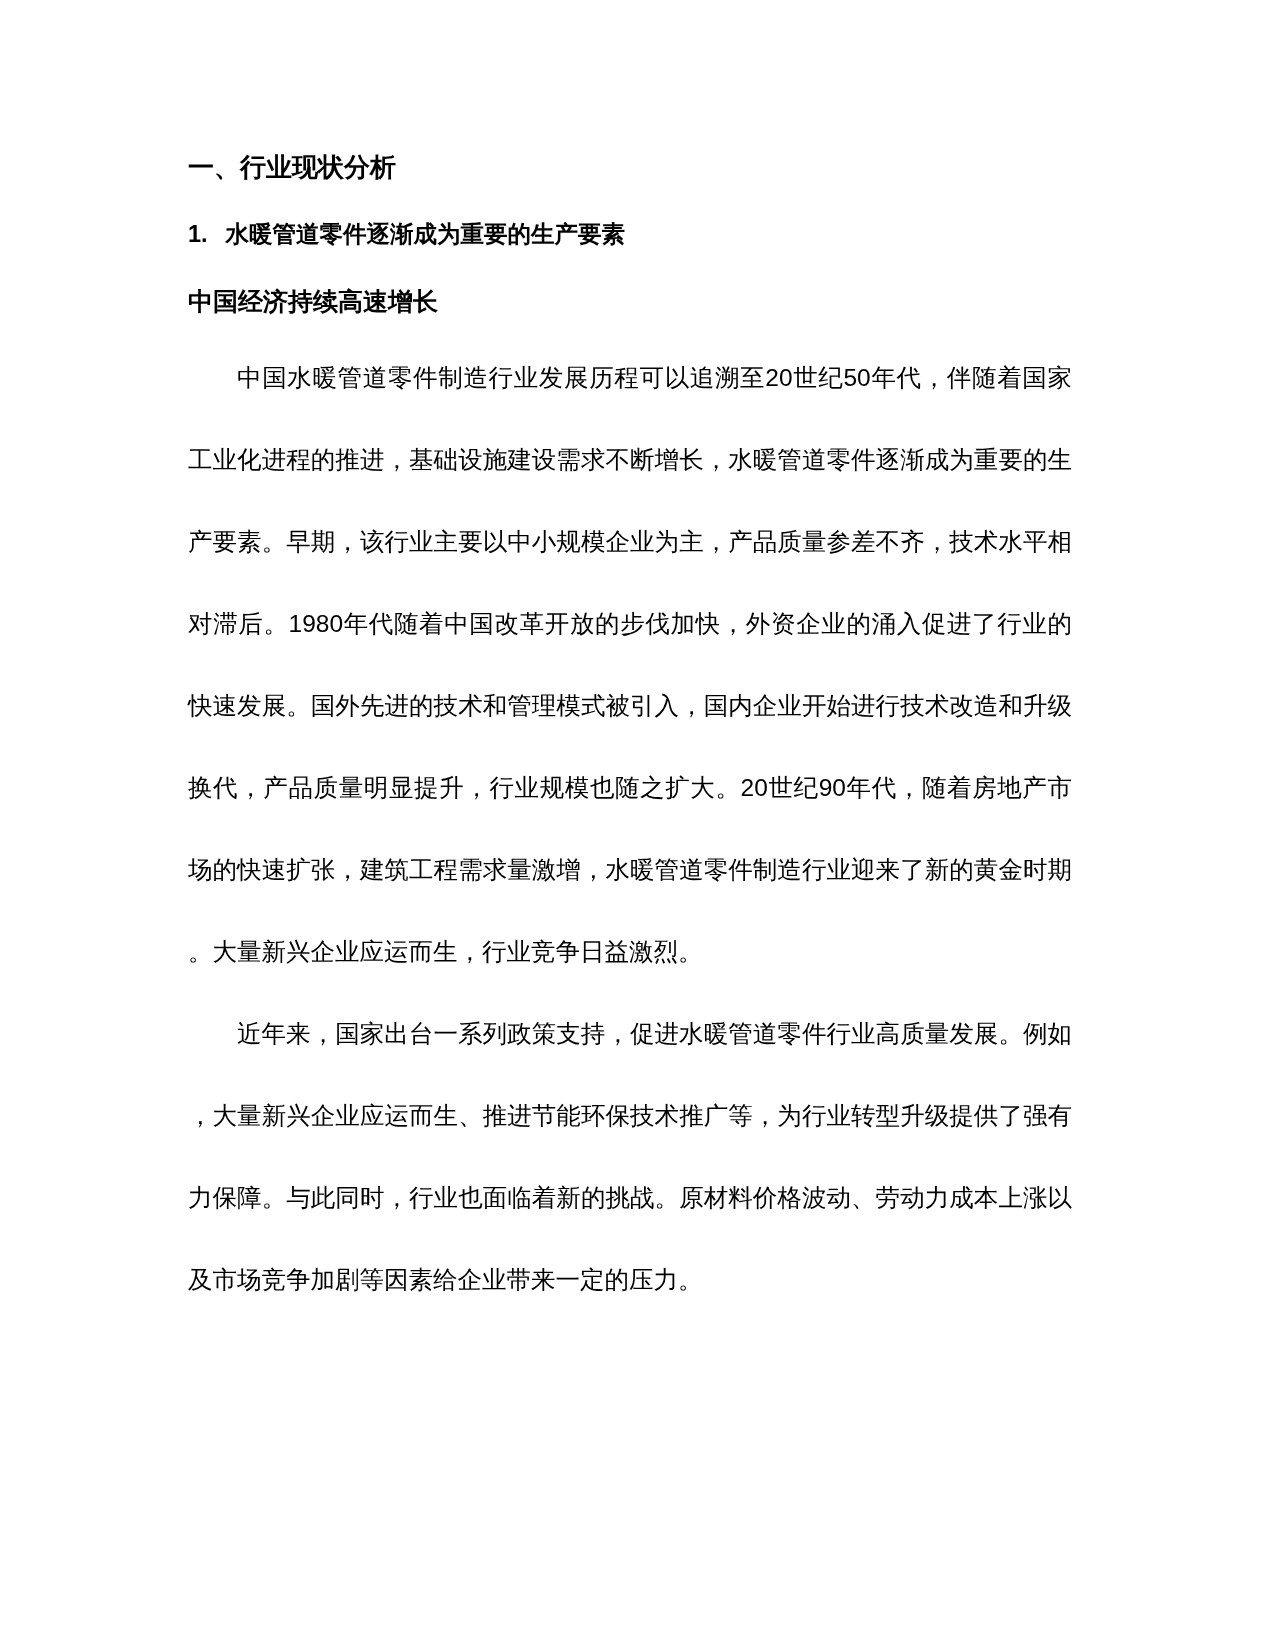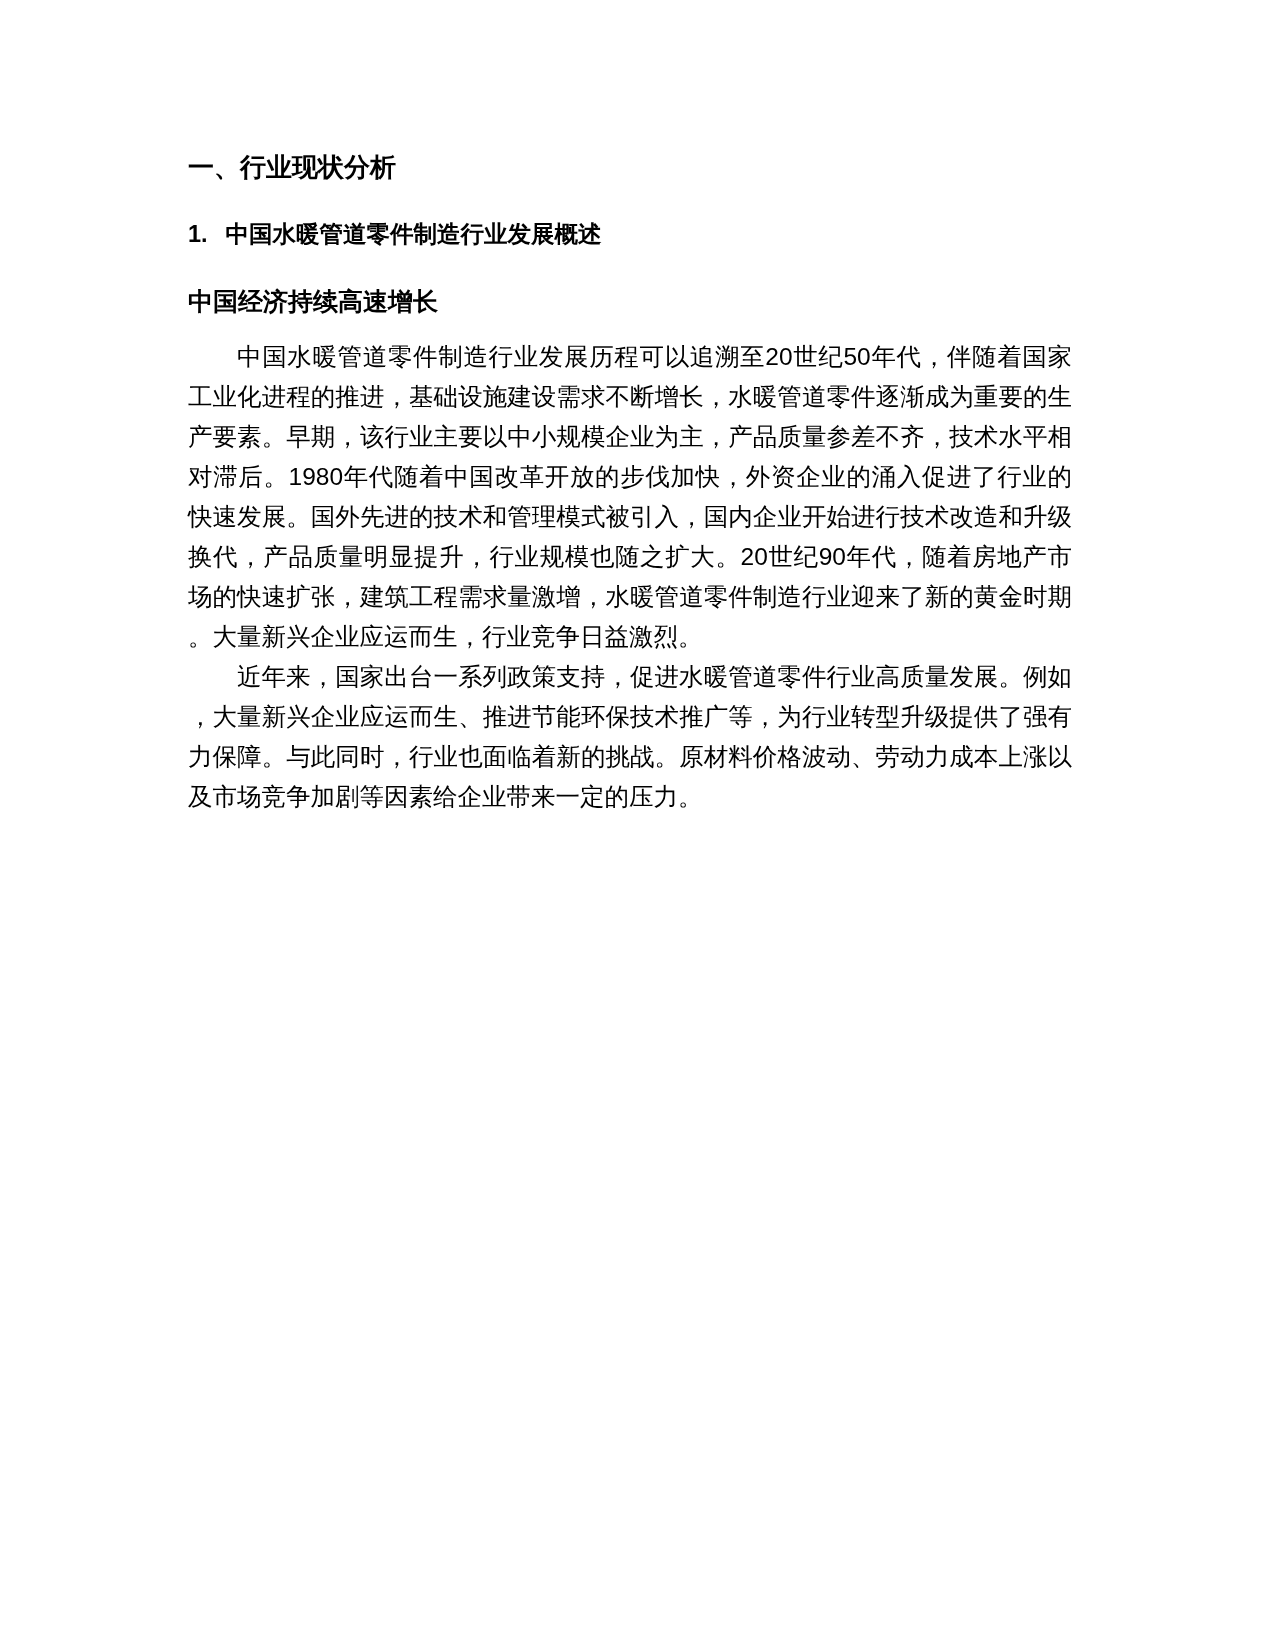--- a/index.html
+++ b/index.html
@@ -40,21 +40,21 @@
     line-height: 67px;
   }
   .hnum {
     display: inline-block;
   }
   .hnum.num-gap {
     margin-right: 18px;
   }
   .para {
     font-size: 24.5px;
-    line-height: 40px;
+    line-height: 82px;
     margin: 0;
     text-align: justify;
     text-indent: 49px;
     word-break: break-all;
     line-break: anywhere;
     overflow-wrap: anywhere;
   }
   .para.first {
     margin-top: 2px;
   }
@@ -63,21 +63,21 @@
 <body>
 
 <div class="page">
   <div class="content">
 
     <div class="heading h1">
       <span class="hnum">一、</span><span>行业现状分析</span>
     </div>
 
     <div class="heading h2">
-      <span class="hnum num-gap">1.</span><span>中国水暖管道零件制造行业发展概述</span>
+      <span class="hnum num-gap">1.</span><span>水暖管道零件逐渐成为重要的生产要素</span>
     </div>
 
     <div class="heading h3">
       <span>中国经济持续高速增长</span>
     </div>
 
     <p class="para first">中国水暖管道零件制造行业发展历程可以追溯至20世纪50年代，伴随着国家工业化进程的推进，基础设施建设需求不断增长，水暖管道零件逐渐成为重要的生产要素。早期，该行业主要以中小规模企业为主，产品质量参差不齐，技术水平相对滞后。1980年代随着中国改革开放的步伐加快，外资企业的涌入促进了行业的快速发展。国外先进的技术和管理模式被引入，国内企业开始进行技术改造和升级换代，产品质量明显提升，行业规模也随之扩大。20世纪90年代，随着房地产市场的快速扩张，建筑工程需求量激增，水暖管道零件制造行业迎来了新的黄金时期。大量新兴企业应运而生，行业竞争日益激烈。</p>
 
 
     <p class="para">近年来，国家出台一系列政策支持，促进水暖管道零件行业高质量发展。例如，大量新兴企业应运而生、推进节能环保技术推广等，为行业转型升级提供了强有力保障。与此同时，行业也面临着新的挑战。原材料价格波动、劳动力成本上涨以及市场竞争加剧等因素给企业带来一定的压力。</p>

